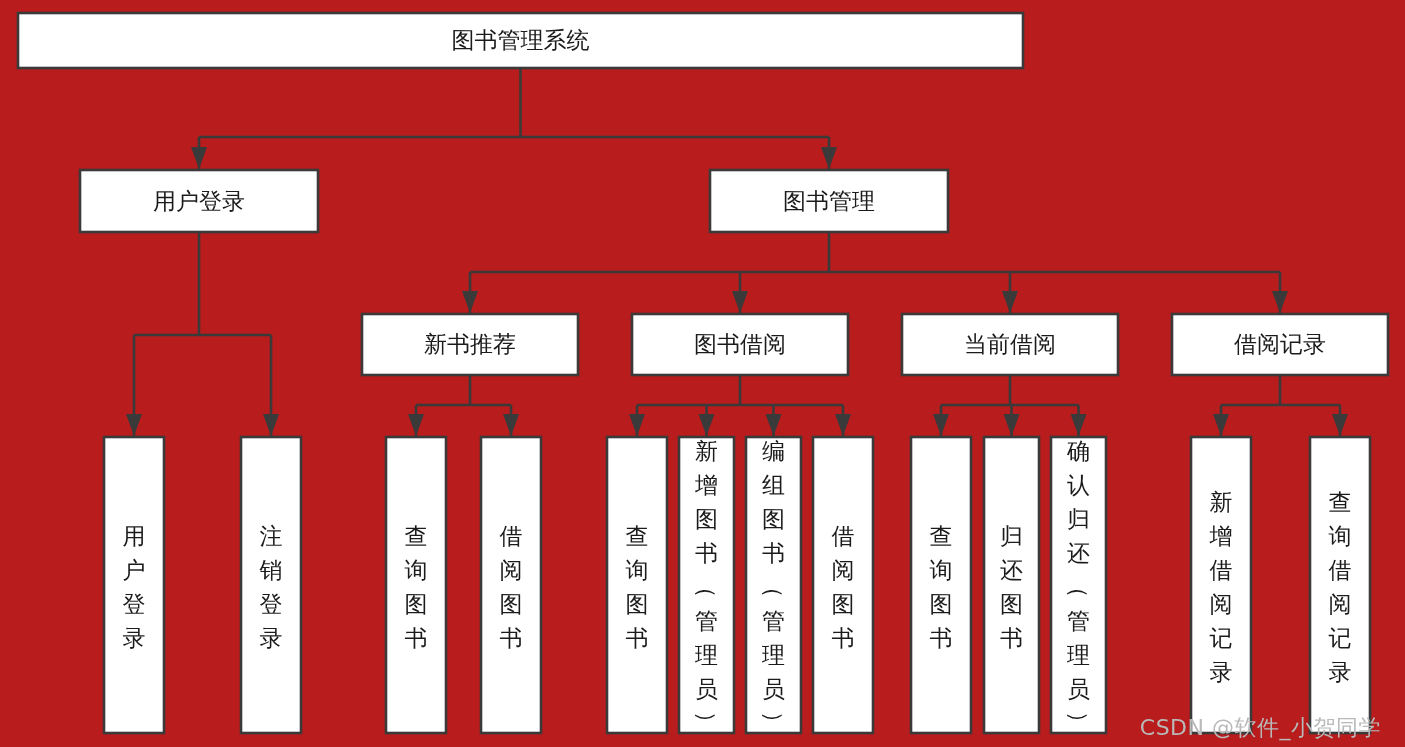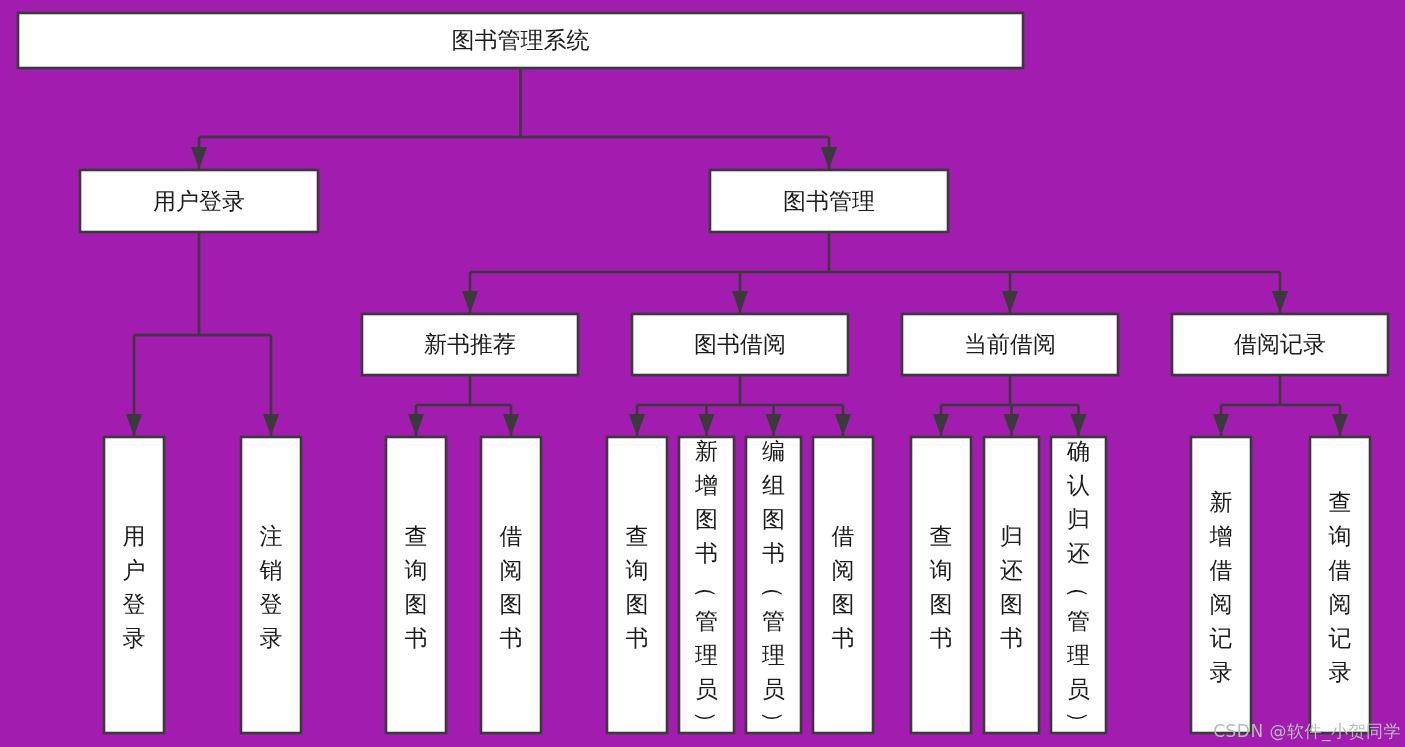--- a/index.html
+++ b/index.html
@@ -12,21 +12,21 @@
     width: 1405px;
     height: 747px;
     font-family: "DejaVu Sans", "Liberation Sans", sans-serif;
     overflow: hidden;
     position: relative;
   }
   #diagram-root {
     position: relative;
     width: 1405px;
     height: 747px;
-    background: #a21caf;
+    background: #b91c1c;
   }
   svg#tree-svg {
     position: absolute;
     left: 0;
     top: 0;
     width: 1405px;
     height: 747px;
     display: block;
   }
   .node-box {
@@ -52,24 +52,24 @@
     dominant-baseline: middle;
   }
   .leaf-label {
     fill: #1b1b1b;
     font-family: "DejaVu Sans", "Liberation Sans", sans-serif;
     font-size: 23px;
     text-anchor: middle;
   }
   .watermark {
     position: absolute;
-    right: 4px;
+    right: 24px;
     bottom: 4px;
     font-family: "DejaVu Sans", "Liberation Sans", sans-serif;
-    font-size: 17px;
+    font-size: 22px;
     color: #b9b9b9;
     letter-spacing: 0.5px;
     white-space: nowrap;
     user-select: none;
   }
 </style>
 </head>
 <body>
 
 <div id="diagram-root">

